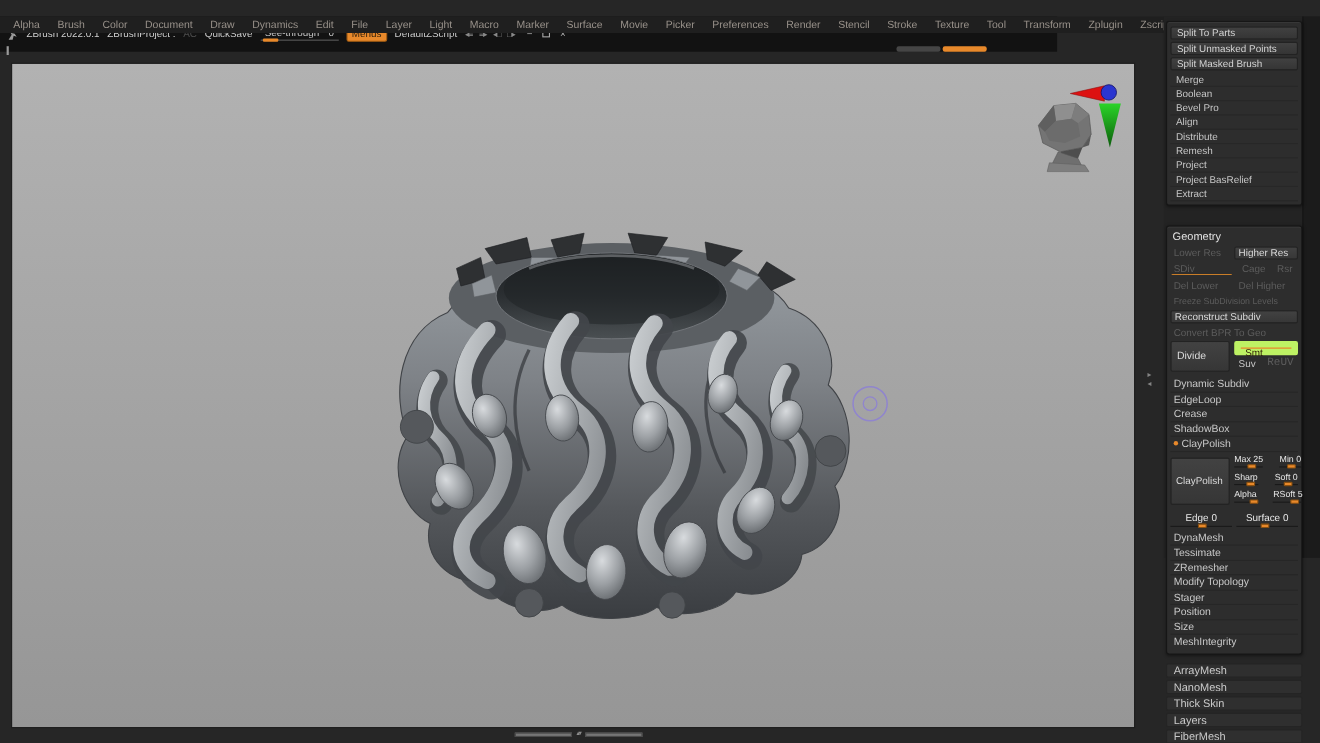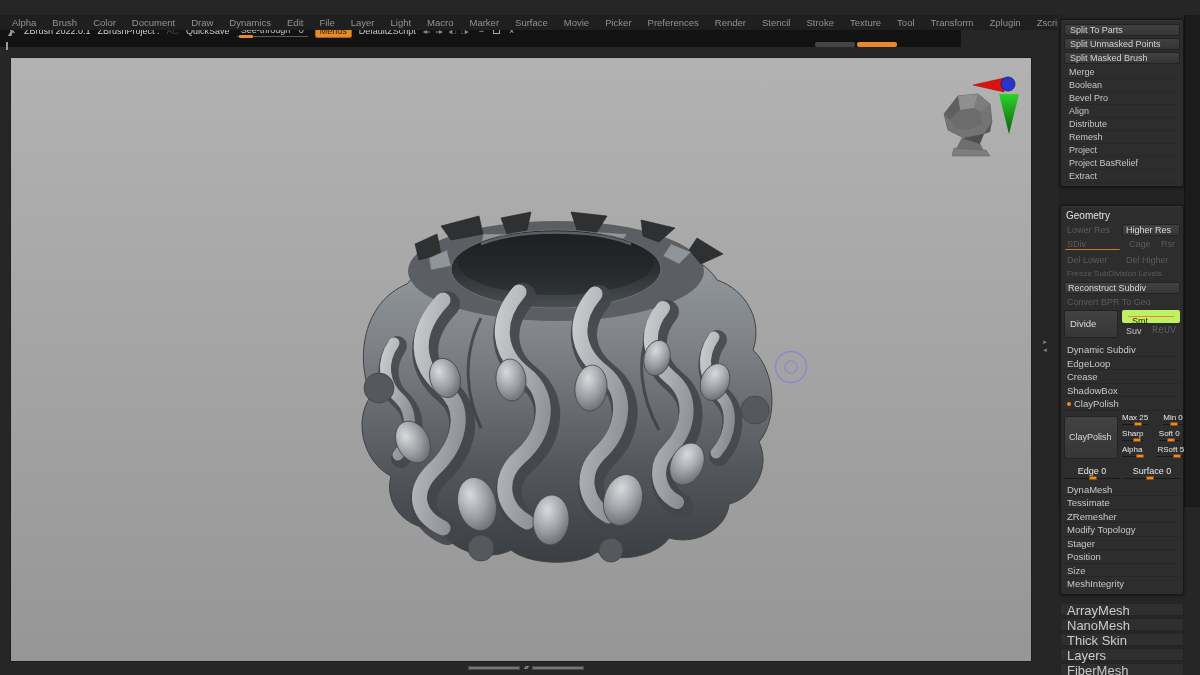--- a/index.html
+++ b/index.html
@@ -106,21 +106,21 @@
     line-height:41px; padding-left:4px; }
   .cp-srow{ position:absolute; left:58px; width:58px; display:flex; gap:15px; }
   .mini-slider{ position:relative; flex:1; height:12px; font-size:8px; color:#e8e8e8; text-align:center;
     border-bottom:1px solid #191919; white-space:nowrap; }
   .mini-slider.big{ font-size:9px; height:13px;text-align:center; }
   .handle{ position:absolute; bottom:-2.5px; width:8px; height:4px; background:#e8892b; border-radius:1px; border:1px solid #8a5010; }
 
   .edge-row{ display:flex; gap:4px; margin:3px 0 4px 0; }
 
   #subpal{ position:absolute; left:2px; top:588px; width:124px; }
-  .sp-item{ height:13px; line-height:13px; margin-bottom:2px; font-size:13px; color:#cbcbcb;
+  .sp-item{ height:13px; line-height:13px; margin-bottom:2px; font-size:10px; color:#cbcbcb;
     padding-left:6px; background:#2f2f2f; border:1px solid #242424; border-radius:2px; cursor:default; }
 
   .win-restore{ width:7px; height:6px; border:1px solid #a8a8a8; display:inline-block; }
 </style>
 </head>
 <body>
 
 <div class="titlebar">
   <svg class="logo" viewBox="0 0 12 12">
     <circle cx="7.5" cy="2.5" r="1.7" fill="#9a9a9a"></circle>

